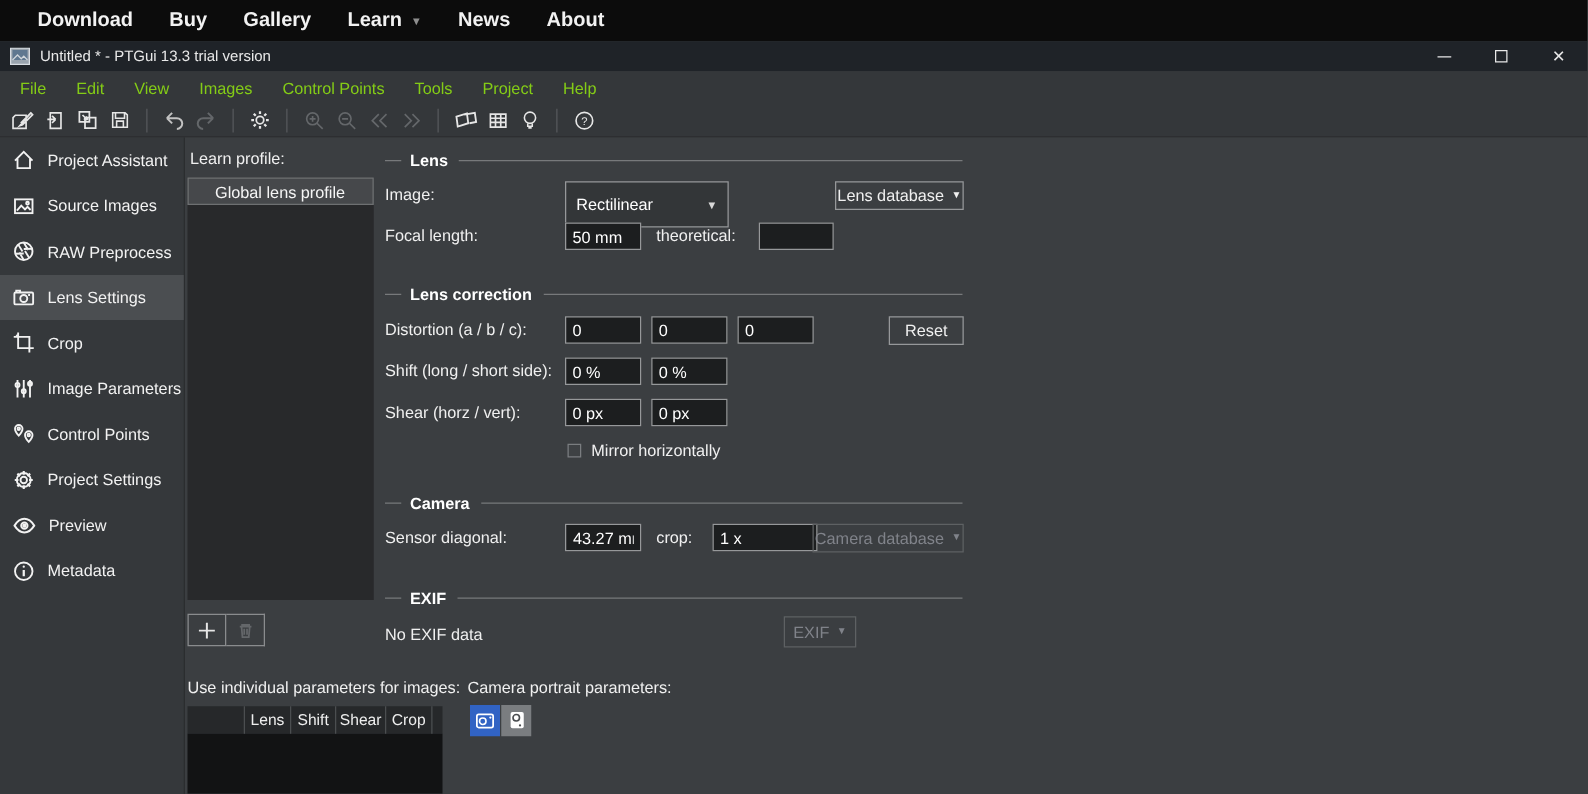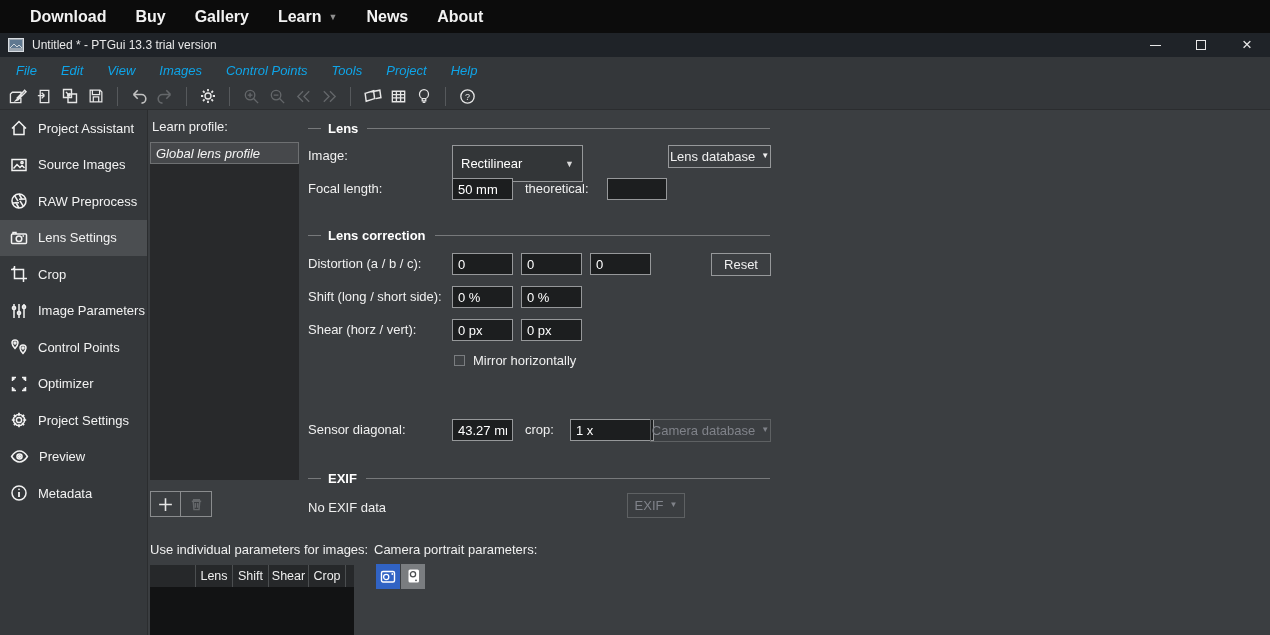--- a/index.html
+++ b/index.html
@@ -17,21 +17,21 @@
   .titlebar .appicon { width:16px; height:14px; margin-right:8px; flex:0 0 auto; }
   .titlebar .title { color:#e9e9e9; font-size:12px; }
   .winctl { margin-left:auto; display:flex; height:100%; }
   .winctl .wbtn { width:46px; height:100%; display:flex; align-items:center; justify-content:center; color:#e8e8e8; cursor:pointer; }
   .winctl .min-glyph { width:11px; height:1px; background:#e8e8e8; }
   .winctl .max-glyph { width:10px; height:10px; border:1px solid #e8e8e8; }
   .winctl .close-glyph { font-size:17px; line-height:10px; }
 
   
   .menubar { height:26px; background:#34373a; display:flex; align-items:center; padding-left:4px; }
-  .menubar .menuitem { color:#0ea5e9; font-size:13px; padding:0 12px; cursor:pointer;font-style:italic; }
+  .menubar .menuitem { color:#84cc16; font-size:13px; padding:0 12px; cursor:pointer; }
 
   
   .toolbar { height:27px; background:#34373a; display:flex; align-items:center; padding-left:5px;
     border-bottom:1px solid #2b2d2f; }
   .tbtn { width:26px; height:24px; display:flex; align-items:center; justify-content:center; cursor:pointer; }
   .tbtn svg { stroke:#e6e6e6; fill:none; stroke-width:1.4; }
   .tbtn.disabled svg { stroke:#64676a; }
   .tbtn.dim svg { stroke:#c2c2c2; }
   .tsep { width:1px; height:19px; background:#56595c; margin:0 8px; }
 
@@ -45,21 +45,21 @@
   .sbitem svg { stroke:#f2f2f2; fill:none; stroke-width:1.5; flex:0 0 auto; }
   .sbitem .sblabel { color:#f2f2f2; font-size:13px; margin-left:9px; white-space:nowrap; }
 
   
   .main { position:relative; flex:1; background:#3b3e41; }
   .lbl { color:#f0f0f0; font-size:13px; white-space:nowrap; }
   .row { position:absolute; display:flex; align-items:center; }
 
   .profilelist { position:absolute; left:2px; top:32px; width:149px; height:338px; background:#28292b; }
   .profileitem { height:22px; background:#46484b; border:1px solid #6e7072; color:#f5f5f5;
-    font-size:13px; display:flex; align-items:center; padding-left:5px; cursor:pointer;font-style:italic; }
+    font-size:13px; display:flex; align-items:center; padding-left:21px; cursor:pointer; }
 
   .addremove { position:absolute; left:2px; top:381px; display:flex; }
   .sqbtn { width:31px; height:26px; border:1px solid #8a8c8e; display:flex; align-items:center;
     justify-content:center; cursor:pointer; background:transparent; }
   .sqbtn + .sqbtn { border-left:none; }
   .sqbtn svg { stroke:#e6e6e6; fill:none; stroke-width:1.5; }
   .sqbtn.disabled svg { stroke:#64676a; }
 
   .grouphdr { position:absolute; left:160px; width:462px; display:flex; align-items:center; }
   .grouphdr .dash { width:13px; height:1px; background:#77797b; margin-right:7px; }
@@ -286,26 +286,20 @@
       <svg width="20" height="20" viewBox="0 0 20 20">
           <path d="M6 3 a3 3 0 0 1 3 3 c0 2.2 -3 5.5 -3 5.5 S3 8.2 3 6 a3 3 0 0 1 3-3 z"></path>
           <circle cx="6" cy="6" r="1"></circle>
           <path d="M14 8 a3 3 0 0 1 3 3 c0 2.2 -3 5.5 -3 5.5 s-3-3.3 -3-5.5 a3 3 0 0 1 3-3 z"></path>
           <circle cx="14" cy="11" r="1"></circle>
         </svg>
       <span class="sblabel">Control Points</span>
     </div>
     <div class="sbitem">
       <svg width="20" height="20" viewBox="0 0 20 20">
-          <path d="M7 3.5 H3.5 V7 M13 3.5 h3.5 V7 M3.5 13 v3.5 H7 M16.5 13 v3.5 H13 M3.5 3.5 l2 2 M16.5 3.5 l-2 2 M3.5 16.5 l2-2 M16.5 16.5 l-2-2"></path>
-        </svg>
-      <span class="sblabel">Optimizer</span>
-    </div>
-    <div class="sbitem">
-      <svg width="20" height="20" viewBox="0 0 20 20">
           <circle cx="10" cy="10" r="2.6"></circle>
           <circle cx="10" cy="10" r="5.6"></circle>
           <path d="M10 2.8 v3 M10 14.2 v3 M2.8 10 h3 M14.2 10 h3 M4.9 4.9 l2.1 2.1 M13 13 l2.1 2.1 M15.1 4.9 L13 7 M7 13 l-2.1 2.1" stroke-width="1.7"></path>
         </svg>
       <span class="sblabel">Project Settings</span>
     </div>
     <div class="sbitem">
       <svg width="21" height="21" viewBox="0 0 20 20">
           <path d="M2.5 10 C5 6 8 4.8 10 4.8 s5 1.2 7.5 5.2 C15 14 12 15.2 10 15.2 S5 14 2.5 10 z"></path>
           <circle cx="10" cy="10" r="2.4"></circle>
@@ -391,20 +385,25 @@
     <div class="row" style="left:160px; top:212px;">
         <span class="lbl">Shear (horz / vert):</span>
       </div>
     <input class="inp" style="position: absolute; left: 304px; top: 209px; width: 61px;" value="0 px">
     <input class="inp" style="position: absolute; left: 373px; top: 209px; width: 61px;" value="0 px">
     <div class="row" style="left:306px; top:243px;">
       <span class="checkbox"></span>
       <span class="lbl">Mirror horizontally</span>
     </div>
 
+    <div class="grouphdr" style="top:285px;">
+      <span class="dash"></span>
+      <span class="gtitle">Camera</span>
+      <span class="line"></span>
+    </div>
     <div class="row" style="left:160px; top:312px;">
         <span class="lbl">Sensor diagonal:</span>
       </div>
     <input class="inp" style="position: absolute; left: 304px; top: 309px; width: 61px;" value="43.27 mm">
     <div class="row" style="left:377px; top:312px;">
         <span class="lbl">crop:</span>
       </div>
     <input class="inp" style="position: absolute; left: 422px; top: 309px; width: 84px;" value="1 x">
     <div class="btn disabled" style="position:absolute; left:502px; top:309px; width:121px;">
       <span>Camera database</span>

